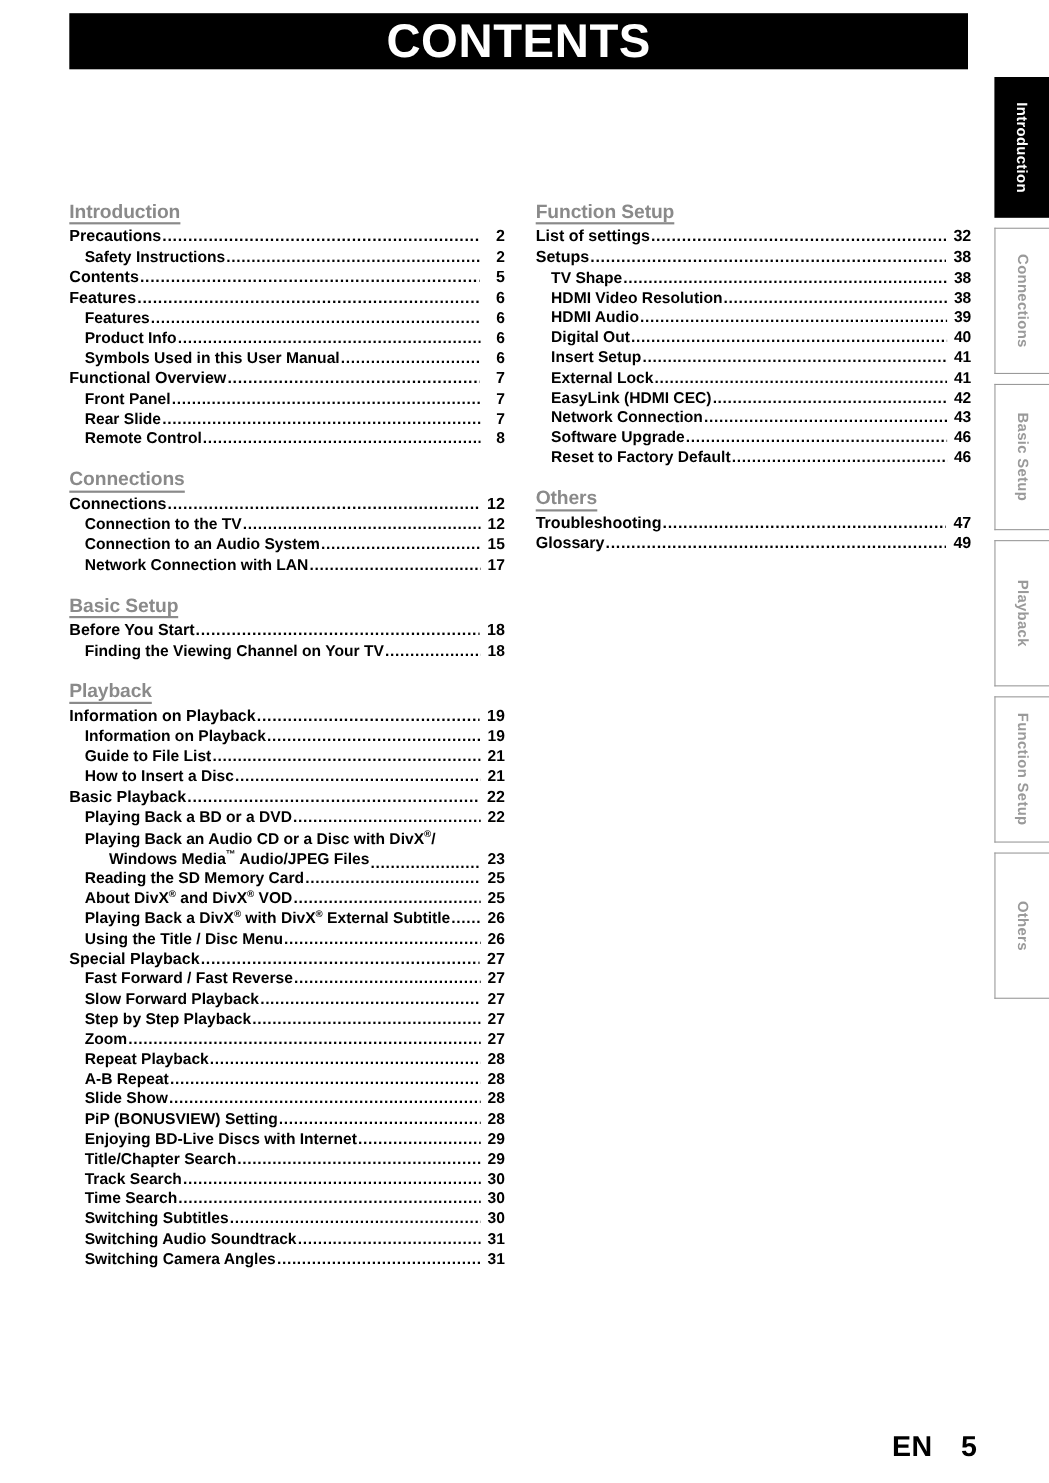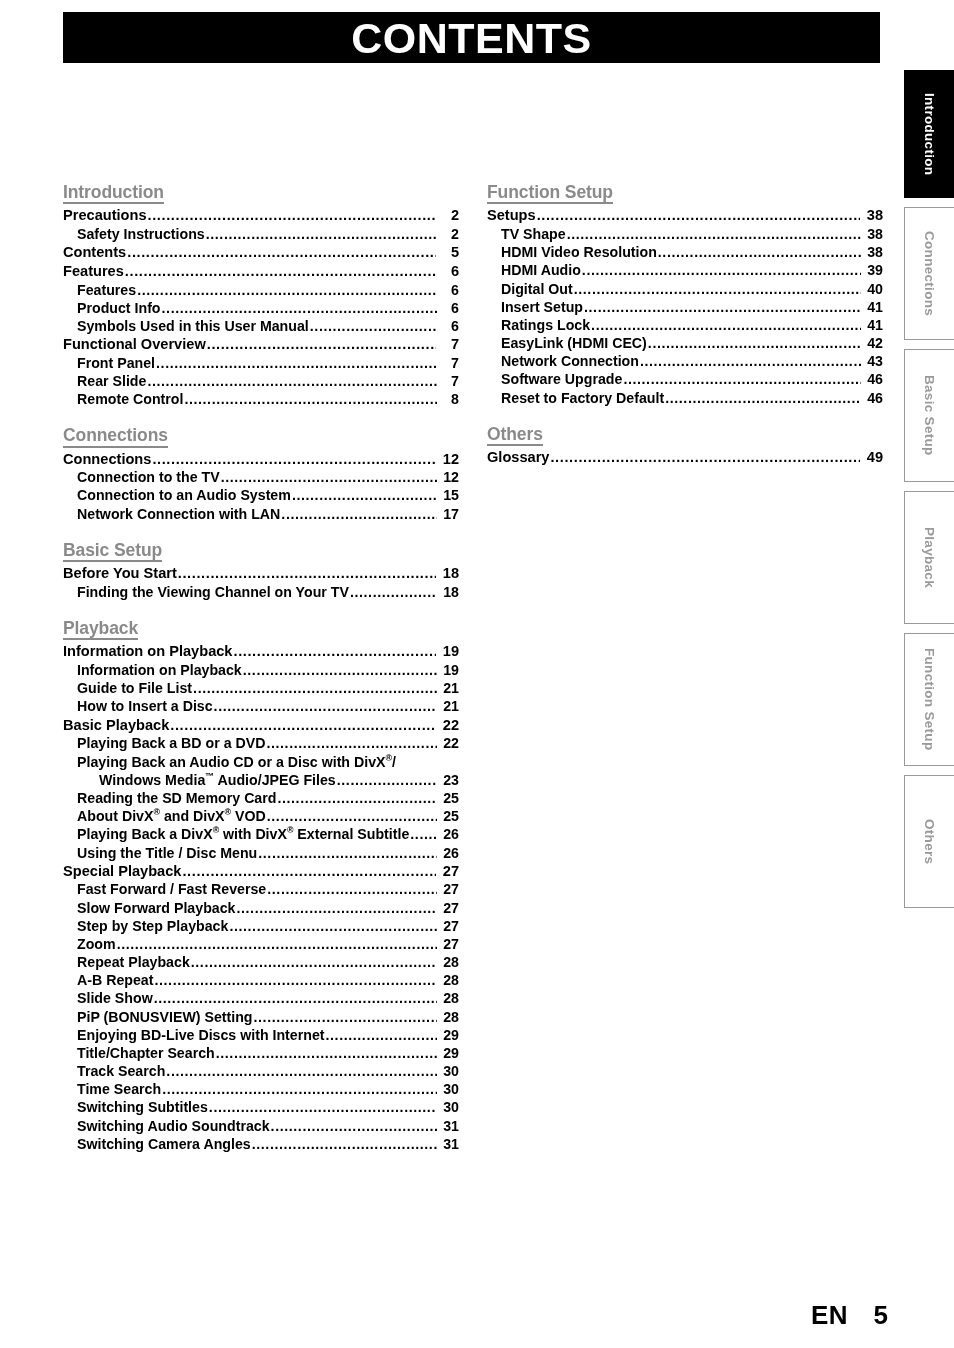--- a/index.html
+++ b/index.html
@@ -152,20 +152,21 @@
     margin-left: 14px;
     width: calc(100% - 14px);
   }
   .entry.lv2 .dots::before { font-size: 14.2px; letter-spacing: 0.6px; }
   .entry.lv2 .pg { min-width: 21px; }
 
   
   .entry.lv2.cont {
     margin-left: 36px;
     width: calc(100% - 36px);
+    align-items: flex-end;
   }
   .entry.nodots .dots::before { content: ""; }
 
   .sup { font-size: 0.62em; vertical-align: super; line-height: 0; }
 
   
   .footer {
     position: absolute;
     right: 66px;
     bottom: 17px;
@@ -395,20 +396,24 @@
           <span class="dots"></span>
           <span class="pg">31</span>
         </div><div class="entry lv2">
           <span class="label">Switching Camera Angles</span>
           <span class="dots"></span>
           <span class="pg">31</span>
         </div></div>
     </div>
   <div class="col col-right">
       <div class="section-block"><div class="section-head">Function Setup</div><div class="entry lv1">
+          <span class="label">List of settings</span>
+          <span class="dots"></span>
+          <span class="pg">32</span>
+        </div><div class="entry lv1">
           <span class="label">Setups</span>
           <span class="dots"></span>
           <span class="pg">38</span>
         </div><div class="entry lv2">
           <span class="label">TV Shape</span>
           <span class="dots"></span>
           <span class="pg">38</span>
         </div><div class="entry lv2">
           <span class="label">HDMI Video Resolution</span>
           <span class="dots"></span>
@@ -419,41 +424,45 @@
           <span class="pg">39</span>
         </div><div class="entry lv2">
           <span class="label">Digital Out</span>
           <span class="dots"></span>
           <span class="pg">40</span>
         </div><div class="entry lv2">
           <span class="label">Insert Setup</span>
           <span class="dots"></span>
           <span class="pg">41</span>
         </div><div class="entry lv2">
-          <span class="label">Ratings Lock</span>
+          <span class="label">External Lock</span>
           <span class="dots"></span>
           <span class="pg">41</span>
         </div><div class="entry lv2">
           <span class="label">EasyLink (HDMI CEC)</span>
           <span class="dots"></span>
           <span class="pg">42</span>
         </div><div class="entry lv2">
           <span class="label">Network Connection</span>
           <span class="dots"></span>
           <span class="pg">43</span>
         </div><div class="entry lv2">
           <span class="label">Software Upgrade</span>
           <span class="dots"></span>
           <span class="pg">46</span>
         </div><div class="entry lv2">
           <span class="label">Reset to Factory Default</span>
           <span class="dots"></span>
           <span class="pg">46</span>
         </div></div>
       <div class="section-block"><div class="section-head">Others</div><div class="entry lv1">
+          <span class="label">Troubleshooting</span>
+          <span class="dots"></span>
+          <span class="pg">47</span>
+        </div><div class="entry lv1">
           <span class="label">Glossary</span>
           <span class="dots"></span>
           <span class="pg">49</span>
         </div></div>
     </div>
 </div>
 
 <div class="footer">
   <span class="lang">EN</span>
   <span class="pageno">5</span>

